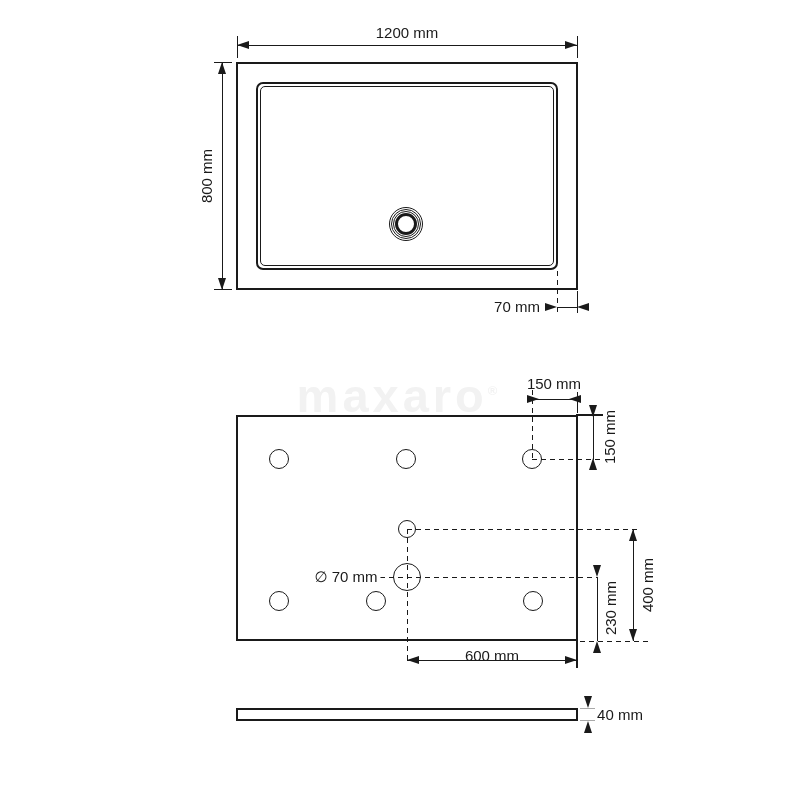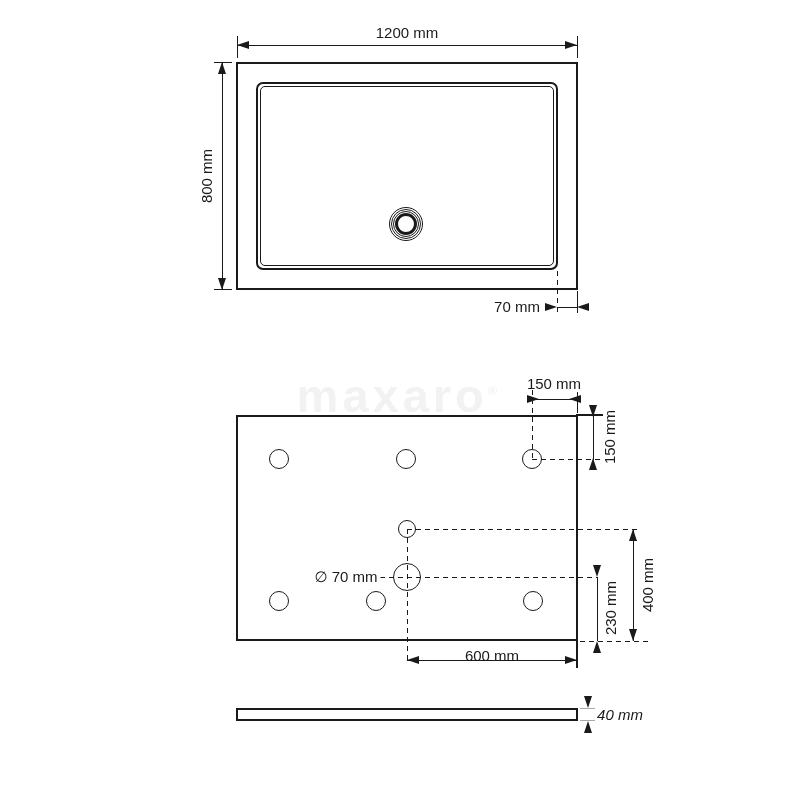--- a/index.html
+++ b/index.html
@@ -127,16 +127,16 @@
     <div class="tri right" style="left:565px; top:655.5px;"></div>
     <div class="hlabel" style="left:492px; top:614px;margin-top:41px;">600 mm</div>
   </div>
 
   <div>
     <div class="rect" style="left:236px; top:708px; width:342px; height:13px;"></div>
     <div class="grayline" style="left:580px; top:708px; width:15px;"></div>
     <div class="grayline" style="left:580px; top:720px; width:15px;"></div>
     <div class="tri down" style="left:583.5px; top:696px;"></div>
     <div class="tri up" style="left:583.5px; top:721px;"></div>
-    <div class="hlabel" style="left:620px; top:714px;font-style:italic;">40 mm</div>
+    <div class="hlabel" style="left:620px; top:714px;">40 mm</div>
   </div>
 
 </div>
 
 </body></html>

